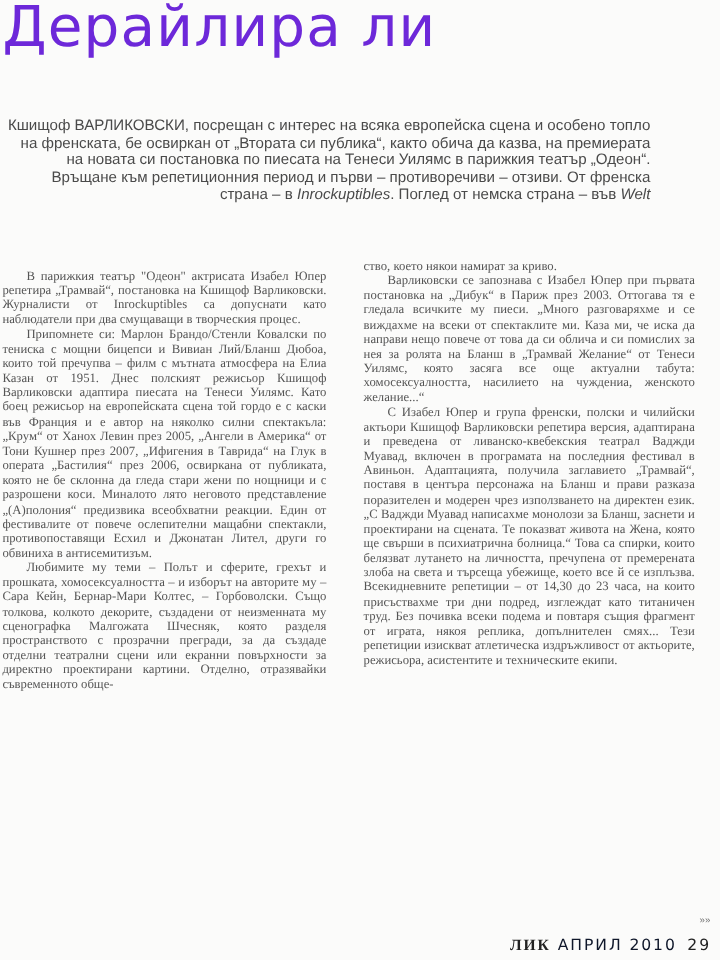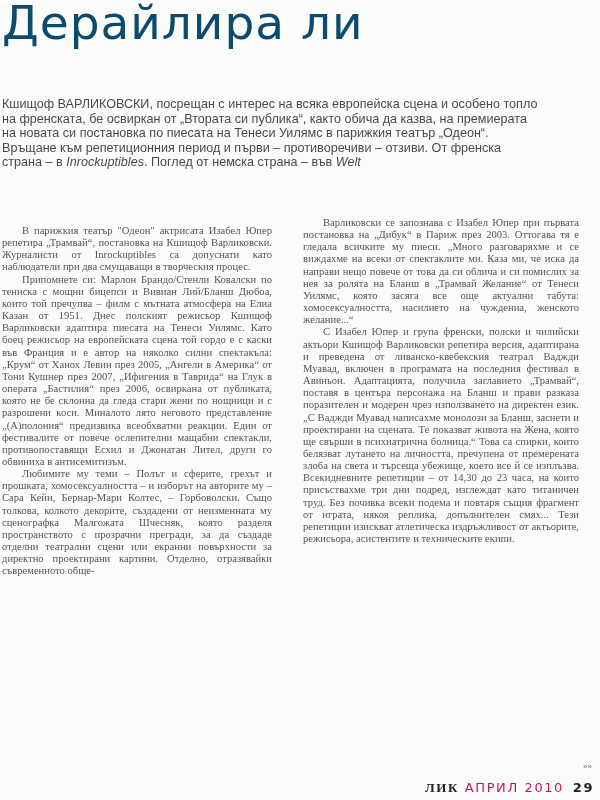--- a/index.html
+++ b/index.html
@@ -5,34 +5,35 @@
     html, body { margin: 0; padding: 0; }
     body {
       width: 600px; height: 800px; overflow: hidden;
       background: #fbfbfa;
       position: relative;
       font-family: "Liberation Serif", serif;
       color: #3a3a3a;
     }
     .title {
       position: absolute; left: 2px; top: 0px;
-      color: #0c4a6e;
+      color: #6d28d9;
       font-family: "DejaVu Sans", sans-serif;
       font-size: 47px; line-height: 46px;
       letter-spacing: 1px;
       font-weight: normal;
       margin: 0;
     }
     .title span { display: block; }
     .lead {
       position: absolute; left: 2px; top: 97px; width: 540px;
       font-family: "Liberation Sans", sans-serif;
       font-size: 12.6px; line-height: 14.6px;
       color: #4a4a4a;
       margin: 0;
+      text-align: right;
     }
     .lead i { font-style: italic; }
     .col {
       position: absolute; top: 225px;
       font-size: 10.6px; line-height: 12.15px;
       text-align: justify;
       color: #555;
       filter: blur(0.35px);
     }
     .col.left { left: 2px; width: 270px; }
@@ -44,39 +45,40 @@
       font-family: "Liberation Sans", sans-serif;
       font-size: 8px; color: #777;
     }
     .footer {
       position: absolute; left: 425px; top: 780px;
       font-family: "DejaVu Sans", sans-serif;
       font-size: 13px; letter-spacing: 1.6px;
       color: #222;
     }
     .footer .mag { font-weight: bold; font-family: Liberation Serif, serif; }
-    .footer .issue { color: #be185d; }
-    .footer .page { font-weight: bold; margin-left: 3px; }
+    .footer .issue { color: #0f172a; }
+    .footer .page { font-weight: normal; margin-left: 3px; }
   </style>
 </head>
 <body>
 
 <h1 class="title">
   <span>Дерайлира ли</span>
 </h1>
 
 <p class="lead"><span>Кшищоф ВАРЛИКОВСКИ</span><span>, посрещан с интерес на всяка европейска сцена и особено топло на френската, бе освиркан от „Втората си публика“, както обича да казва, на премиерата на новата си постановка по пиесата на Тенеси Уилямс в парижкия театър „Одеон“. Връщане към репетиционния период и първи – противоречиви – отзиви. От френска страна – в </span><i>Inrockuptibles</i><span>. Поглед от немска страна – във </span><i>Welt</i></p>
 
 <div class="col left">
   <p>В парижкия театър "Одеон" актрисата Изабел Юпер репетира „Трамвай“, постановка на Кшищоф Варликовски. Журналисти от Inrockuptibles са допуснати като наблюдатели при два смущаващи в творческия процес.</p>
   <p>Припомнете си: Марлон Брандо/Стенли Ковалски по тениска с мощни бицепси и Вивиан Лий/Бланш Дюбоа, които той пречупва – филм с мътната атмосфера на Елиа Казан от 1951. Днес полският режисьор Кшищоф Варликовски адаптира пиесата на Тенеси Уилямс. Като боец режисьор на европейската сцена той гордо е с каски във Франция и е автор на няколко силни спектакъла: „Крум“ от Ханох Левин през 2005, „Ангели в Америка“ от Тони Кушнер през 2007, „Ифигения в Таврида“ на Глук в операта „Бастилия“ през 2006, освиркана от публиката, която не бе склонна да гледа стари жени по нощници и с разрошени коси. Миналото лято неговото представление „(А)полония“ предизвика всеобхватни реакции. Един от фестивалите от повече ослепителни мащабни спектакли, противопоставящи Есхил и Джонатан Лител, други го обвиниха в антисемитизъм.</p>
   <p>Любимите му теми – Полът и сферите, грехът и прошката, хомосексуалността – и изборът на авторите му – Сара Кейн, Бернар-Мари Колтес, – Горбоволски. Също толкова, колкото декорите, създадени от неизменната му сценографка Малгожата Шчесняк, която разделя пространството с прозрачни прегради, за да създаде отделни театрални сцени или екранни повърхности за директно проектирани картини. Отделно, отразявайки съвременното обще-</p>
 </div>
 
 <div class="col right">
+  <p class="noindent">ство, което някои намират за криво.</p>
   <p>Варликовски се запознава с Изабел Юпер при първата постановка на „Дибук“ в Париж през 2003. Оттогава тя е гледала всичките му пиеси. „Много разговаряхме и се виждахме на всеки от спектаклите ми. Каза ми, че иска да направи нещо повече от това да си облича и си помислих за нея за ролята на Бланш в „Трамвай Желание“ от Тенеси Уилямс, която засяга все още актуални табута: хомосексуалността, насилието на чуждениа, женското желание...“</p>
   <p>С Изабел Юпер и група френски, полски и чилийски актьори Кшищоф Варликовски репетира версия, адаптирана и преведена от ливанско-квебекския театрал Ваджди Муавад, включен в програмата на последния фестивал в Авиньон. Адаптацията, получила заглавието „Трамвай“, поставя в центъра персонажа на Бланш и прави разказа поразителен и модерен чрез използването на директен език. „С Ваджди Муавад написахме монолози за Бланш, заснети и проектирани на сцената. Те показват живота на Жена, която ще свърши в психиатрична болница.“ Това са спирки, които белязват лутането на личността, пречупена от премерената злоба на света и търсеща убежище, което все й се изплъзва. Всекидневните репетиции – от 14,30 до 23 часа, на които присъствахме три дни подред, изглеждат като титаничен труд. Без почивка всеки подема и повтаря същия фрагмент от играта, някоя реплика, допълнителен смях... Тези репетиции изискват атлетическа издръжливост от актьорите, режисьора, асистентите и техническите екипи.</p>
 </div>
 
 <span class="more-mark">»»</span>
 
 <div class="footer">
   <span class="mag">ЛИК</span>
   <span class="issue">АПРИЛ 2010</span>
   <span class="page">29</span>

